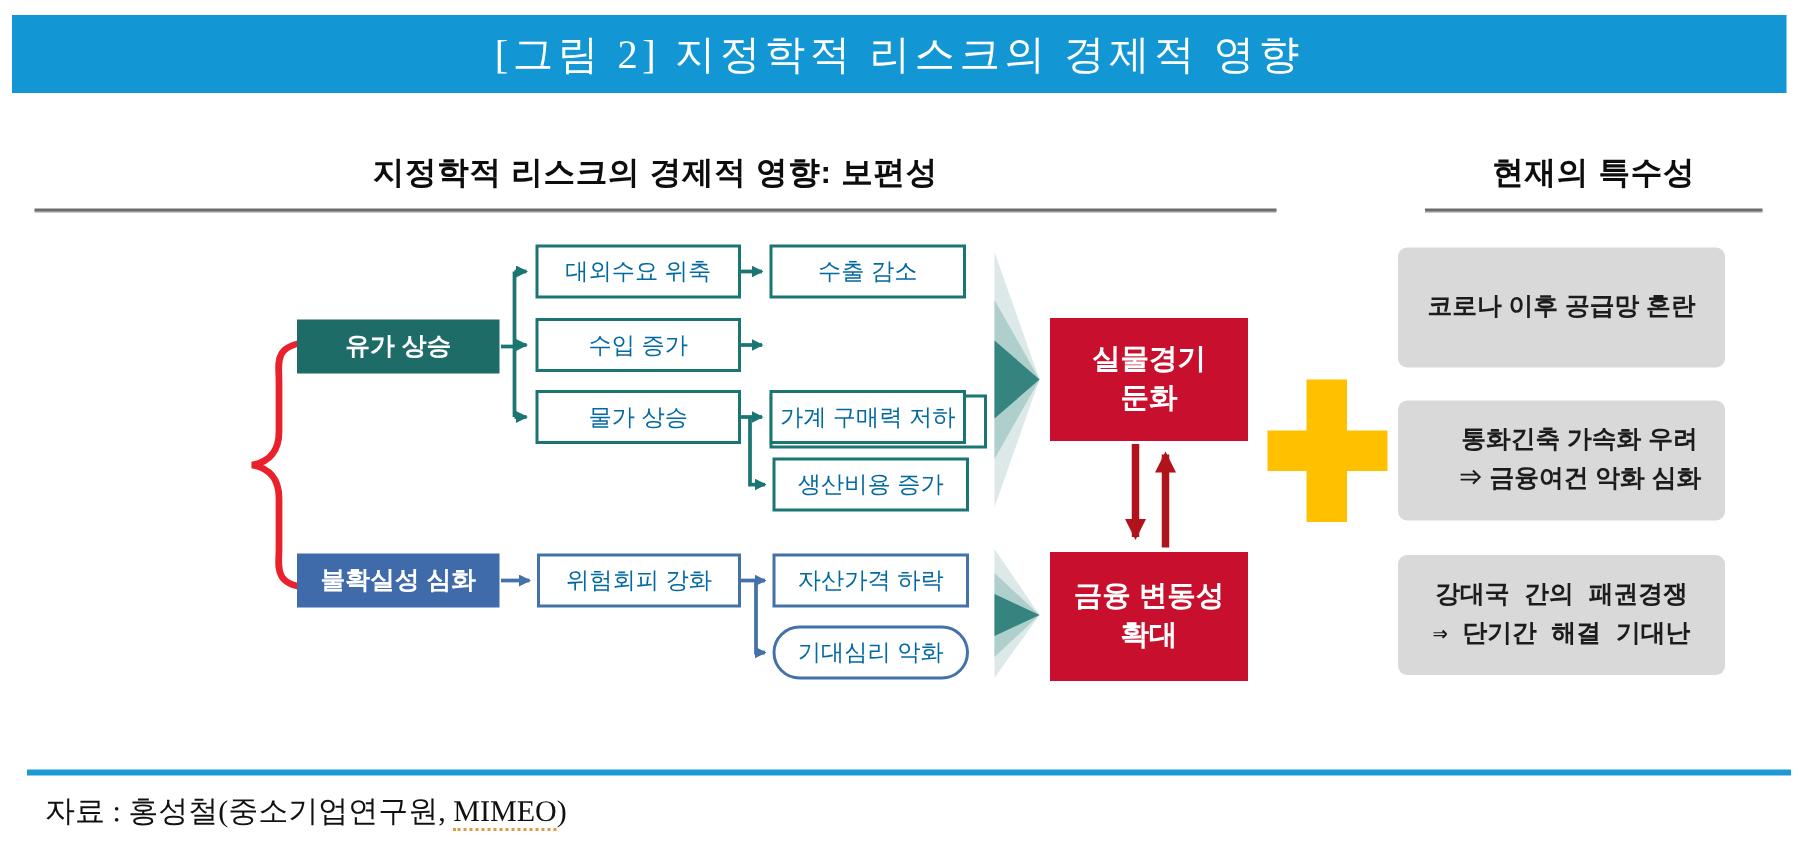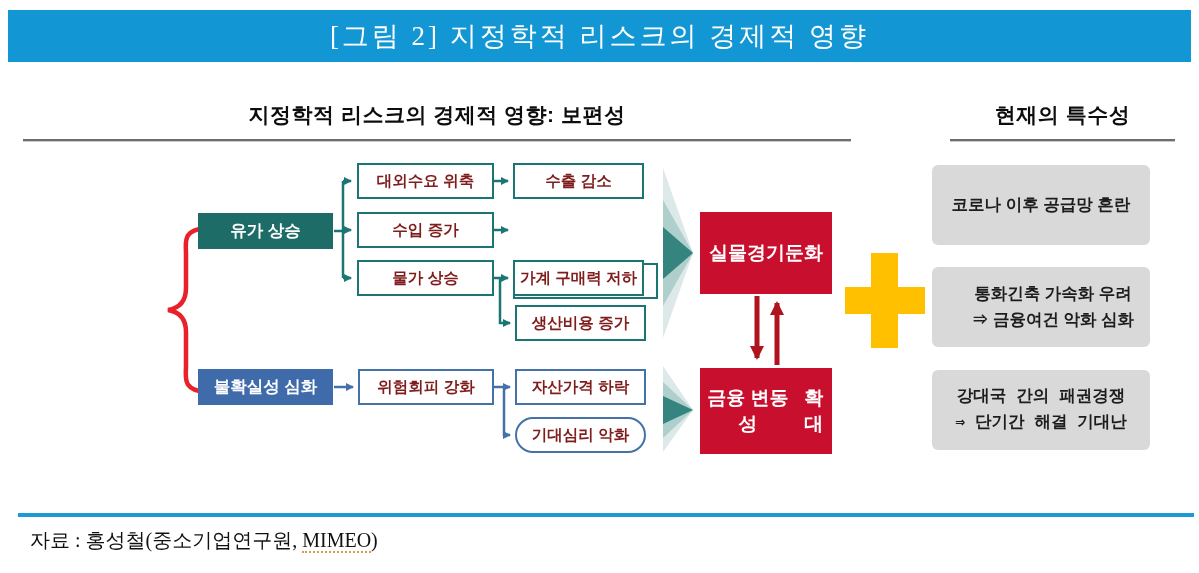--- a/index.html
+++ b/index.html
@@ -34,28 +34,28 @@
   .cat-box {
     position:absolute; width:135px; height:36px; display:flex; align-items:center; justify-content:center;
     color:#ffffff; font-weight:bold; font-size:16.5px; white-space:nowrap;
   }
   .cat-oil { left:198px; top:213px; background:#1e6c68; }
   .cat-unc { left:198px; top:369px; background:#3f6baa; }
   
   .flow-box {
     position:absolute; height:36px; background:#ffffff;
     display:flex; align-items:center; justify-content:center;
-    font-weight:bold; font-size:15.5px; color:#7f1d1d; white-space:nowrap;
+    font-weight:normal; font-size:15.5px; color:#0369a1; white-space:nowrap;
   }
   .teal-b { border:2.5px solid #1b7673; }
   .blue-b { border:2.5px solid #4472a8; }
   
   .outcome {
     position:absolute; left:700px; width:132px; background:#c8102e;
-    display:flex; flex-direction:row; align-items:center; justify-content:center;
+    display:flex; flex-direction:column; align-items:center; justify-content:center;
     color:#ffffff; font-weight:bold; font-size:19px; line-height:1.35; text-align:center;
   }
   
   .plus-v { position:absolute; left:871px; top:253px; width:27px; height:95px; background:#ffc000; }
   .plus-h { position:absolute; left:845px; top:287px; width:80px; height:27px; background:#ffc000; }
   
   .gray-box {
     position:absolute; left:932px; width:218px; height:80px; background:#d9d9d9; border-radius:6px;
     display:flex; flex-direction:column; align-items:center; justify-content:center;
     font-weight:bold; font-size:16.5px; line-height:1.55; color:#1c1c1c; text-align:center; white-space:nowrap;

